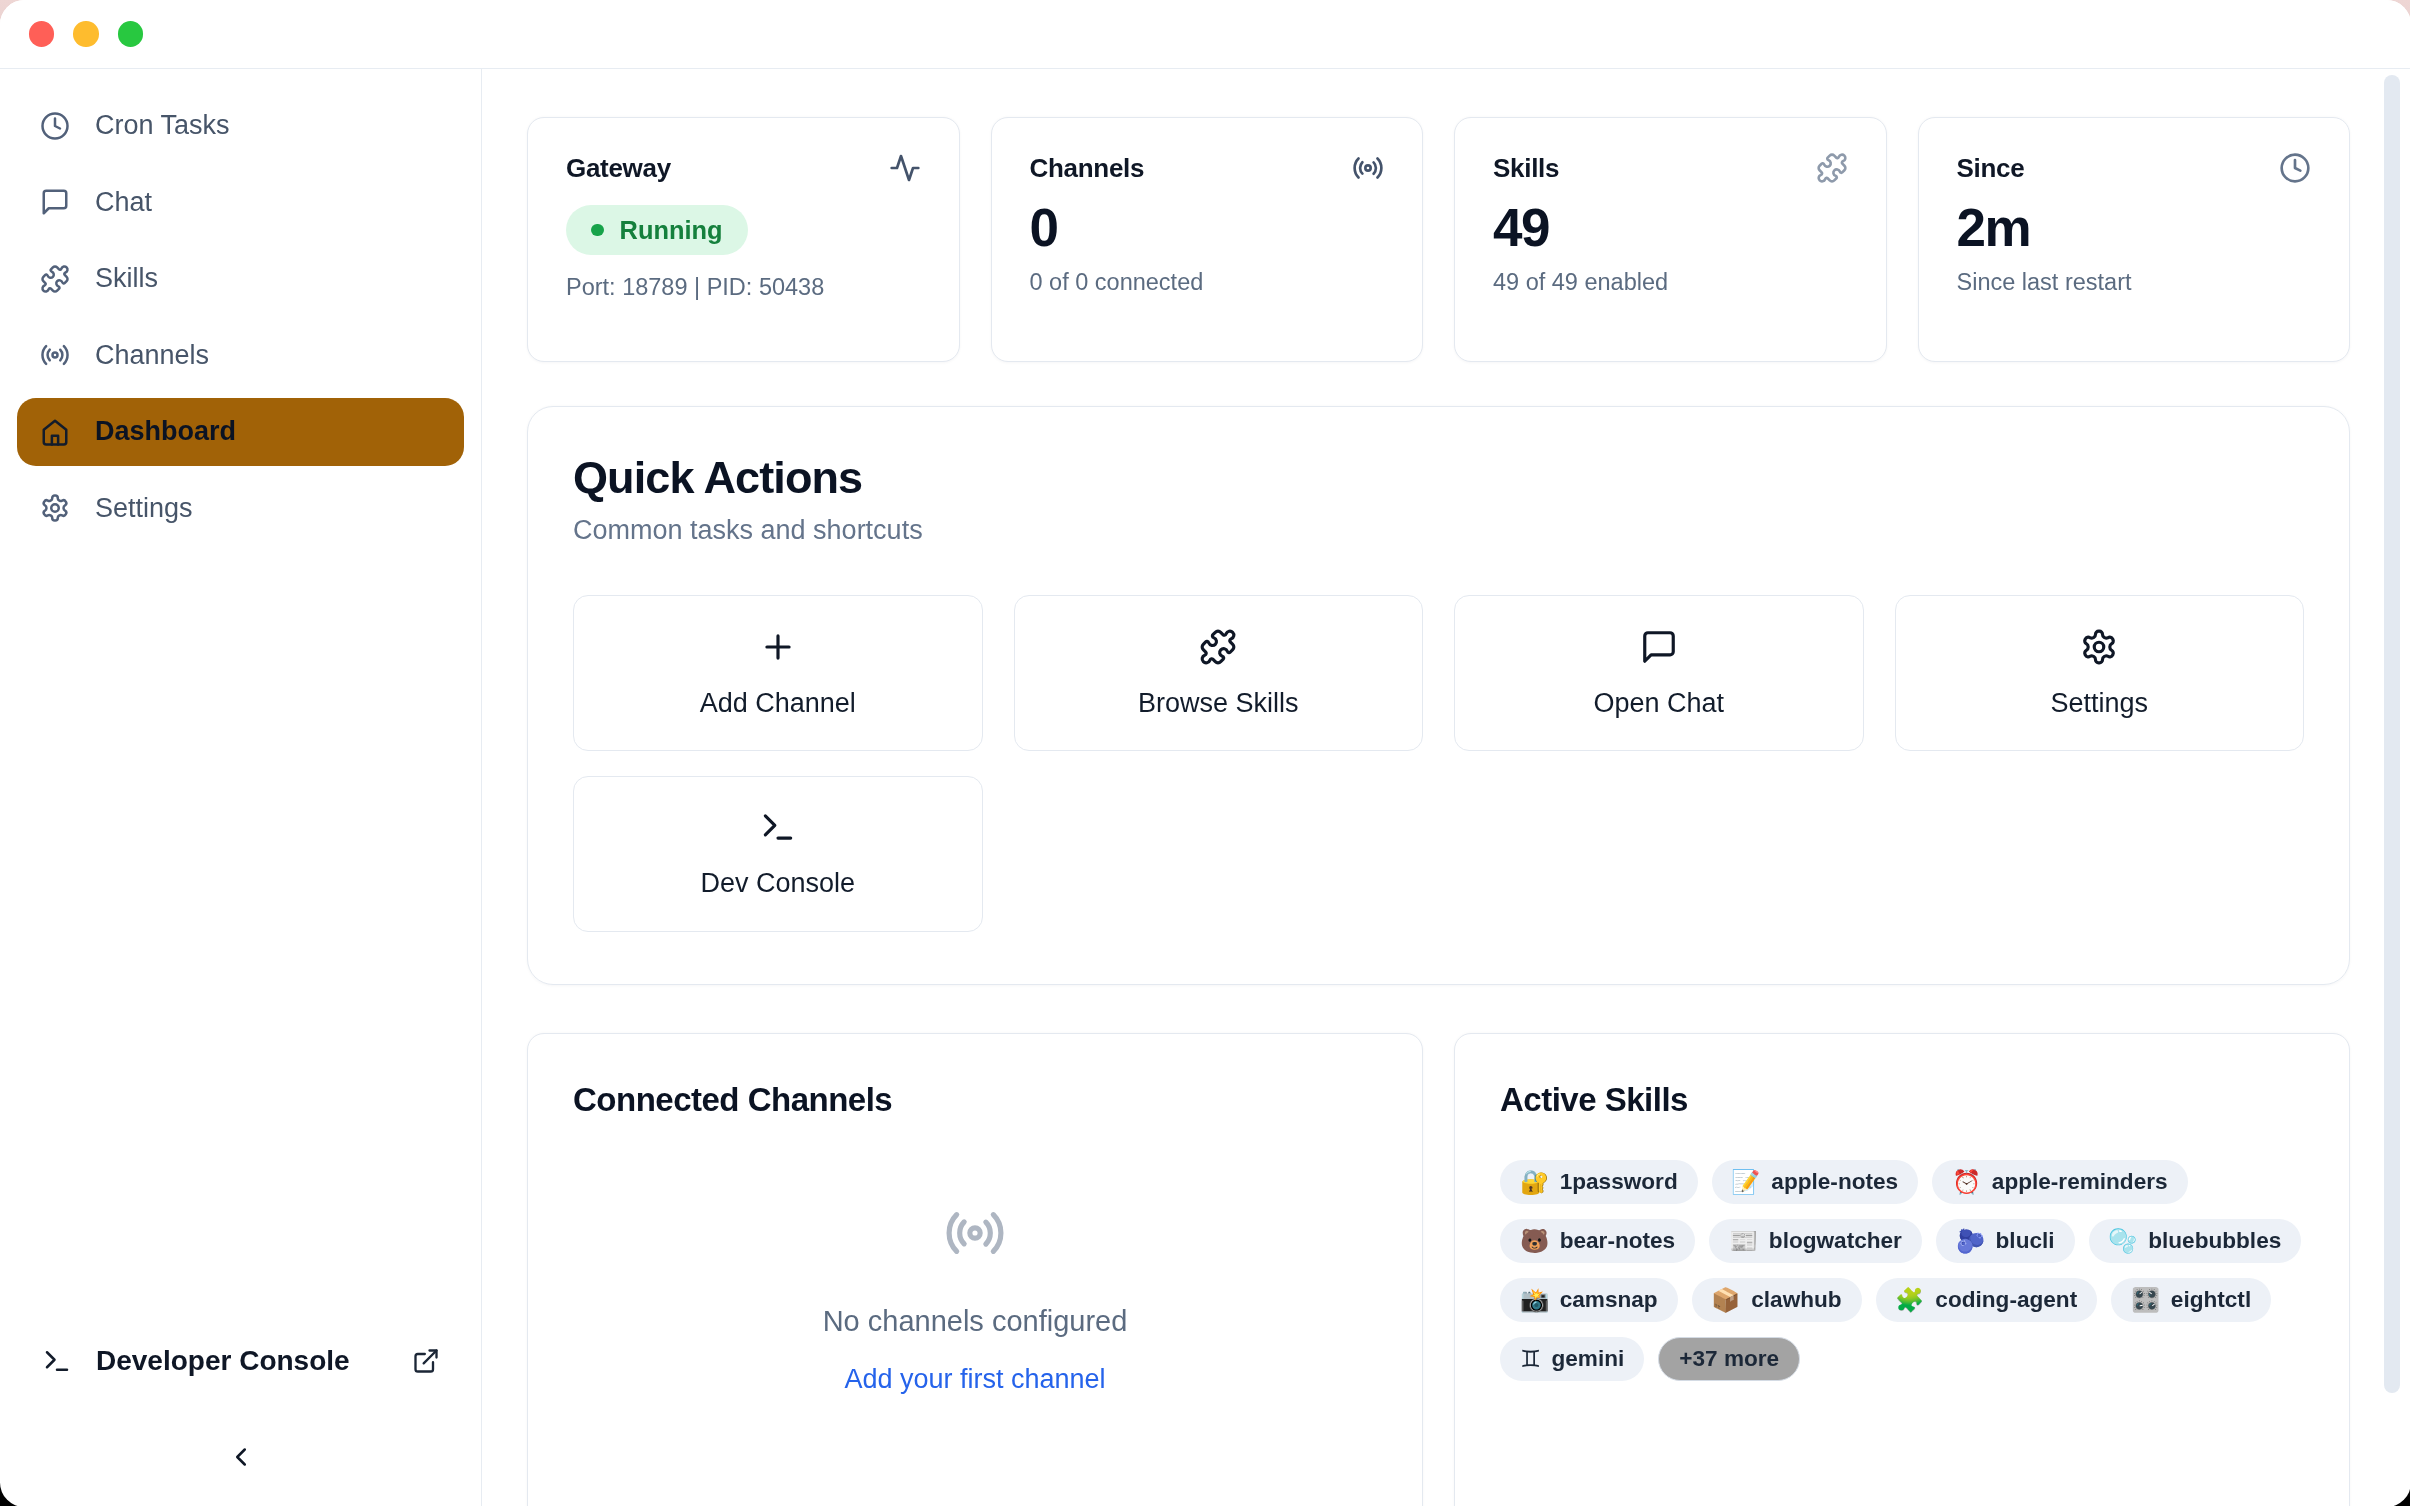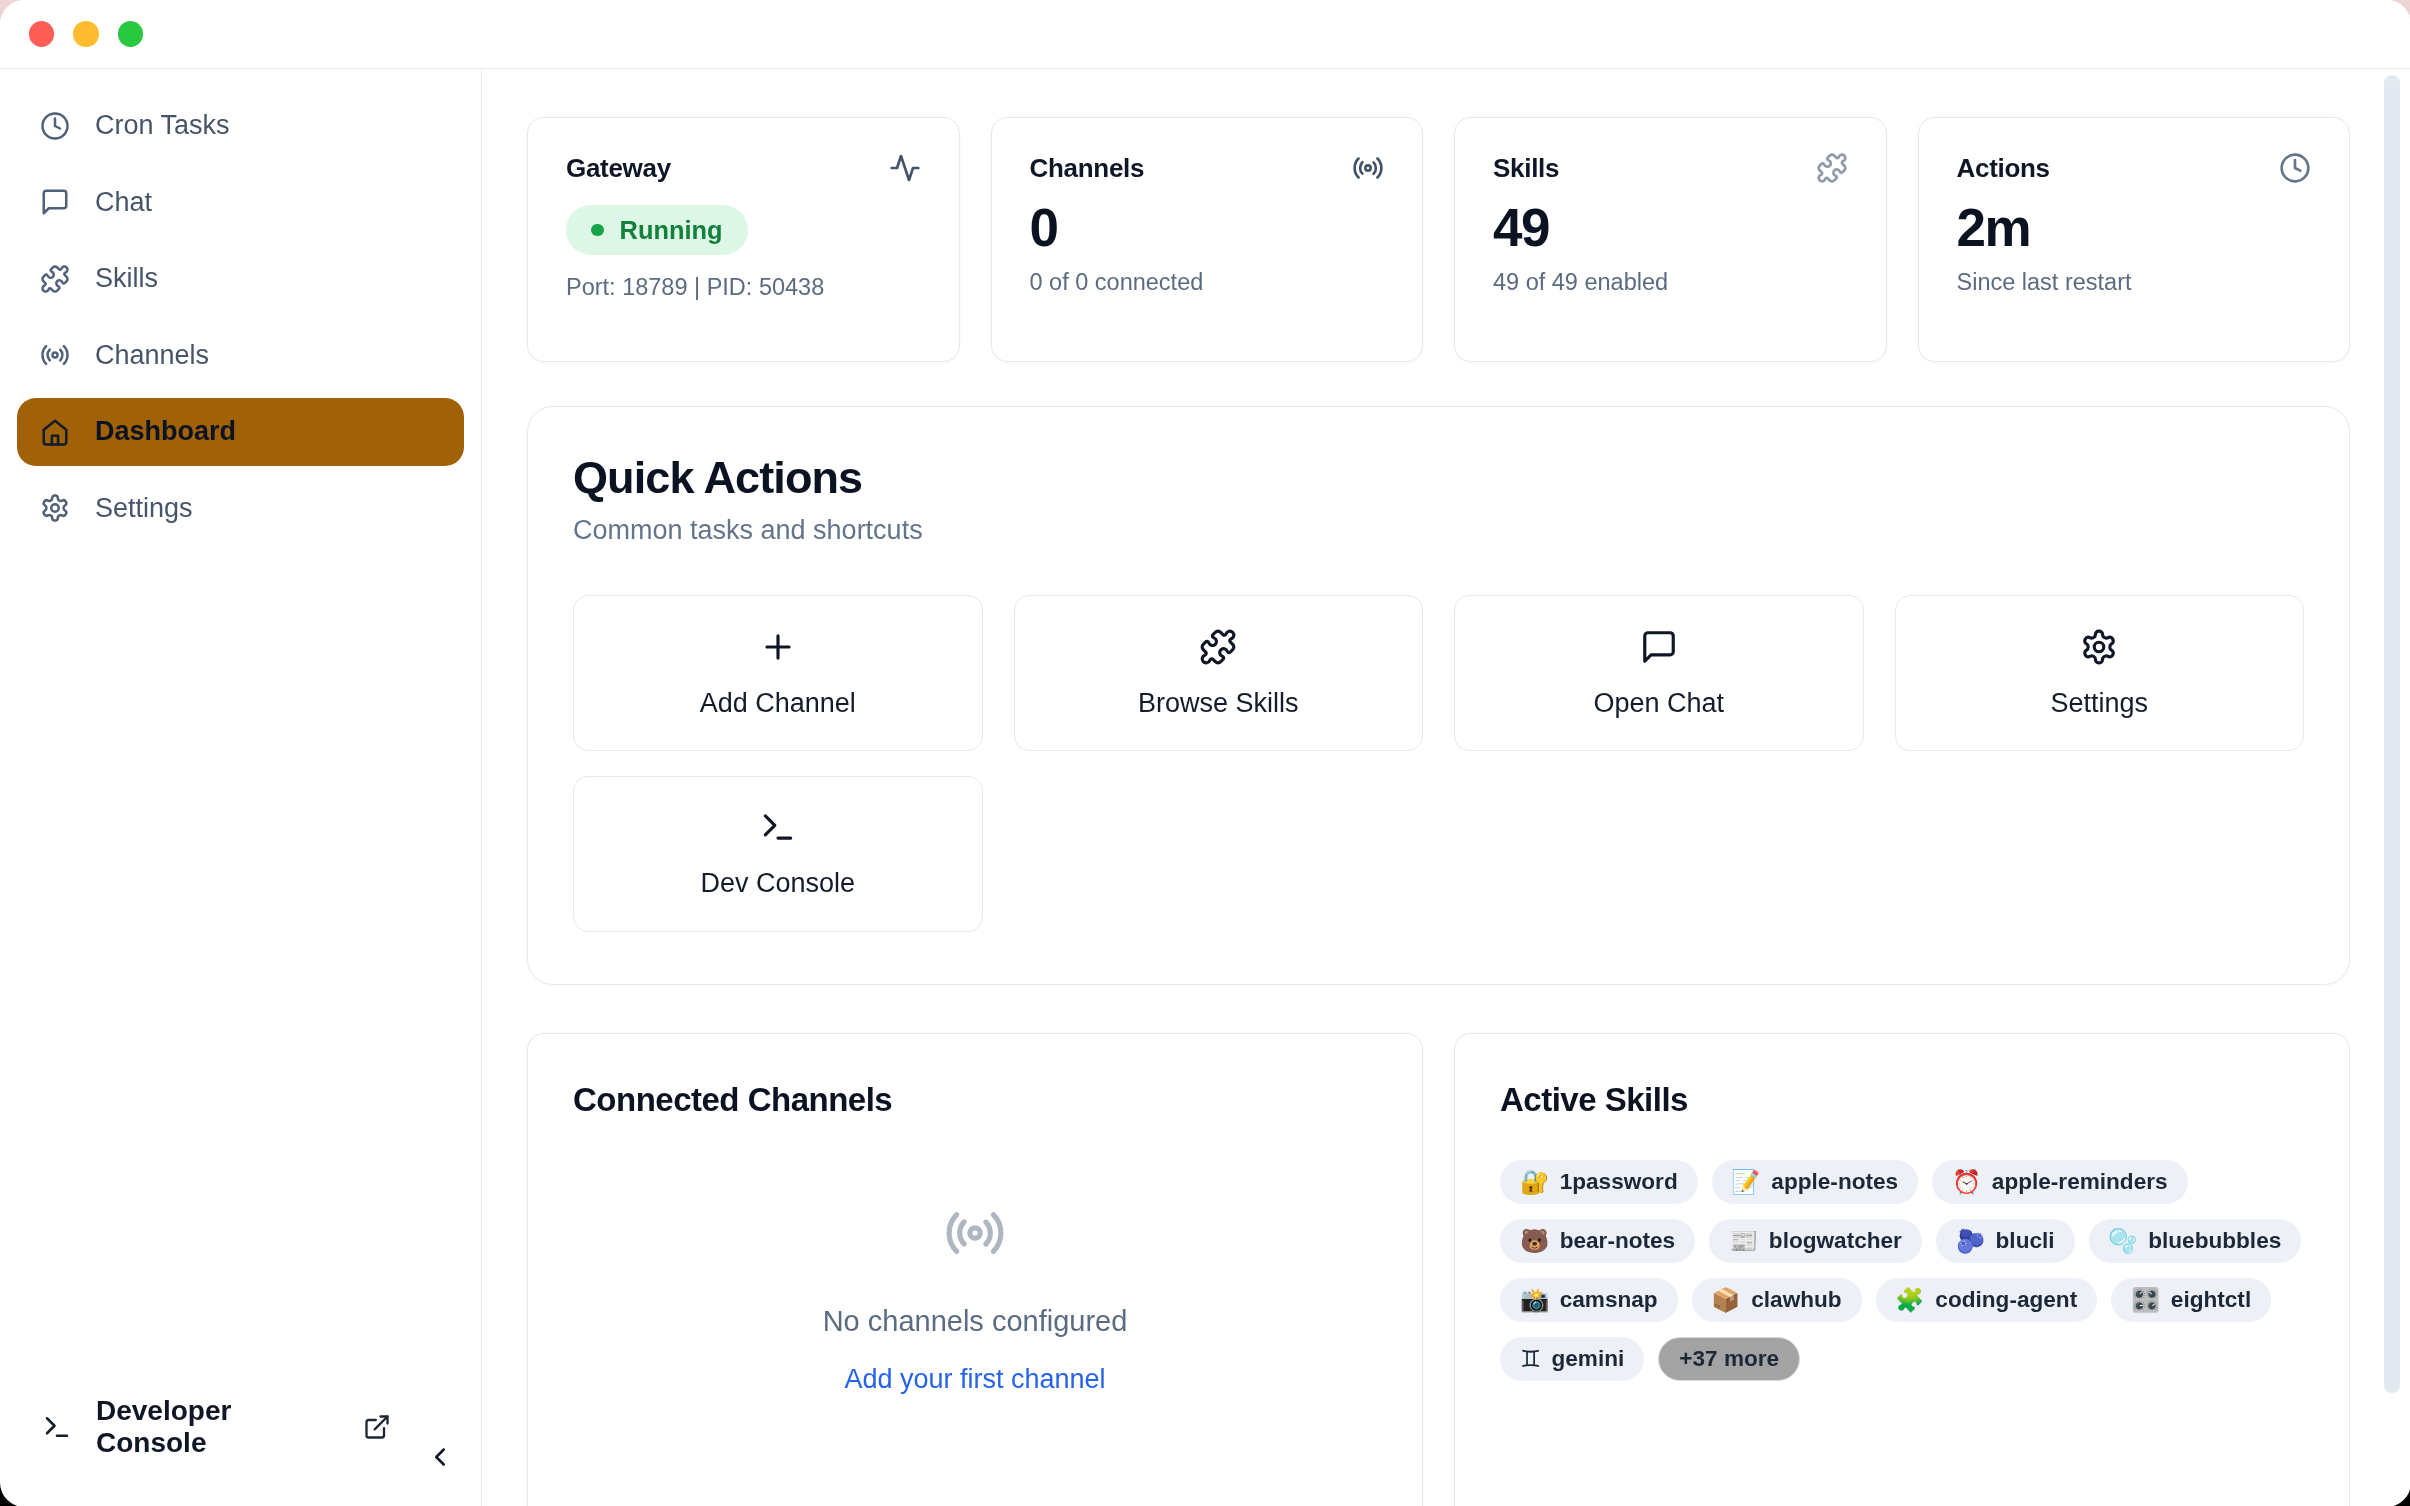--- a/index.html
+++ b/index.html
@@ -35,21 +35,21 @@
   .nav { display:flex; flex-direction:column; gap:8.5px; }
   .nav-item {
     display:flex; align-items:center; gap:25.4px;
     height:68px; padding:0 22.6px; border-radius:19px;
     font-size:27px; font-weight:500; color:#475569; cursor:pointer;
   }
   .nav-item svg { width:30px; height:30px; stroke:#52617a; flex:0 0 30px; }
   .nav-item.active { background:#a16207; color:#0b1323; font-weight:700; }
   .nav-item.active svg { stroke:#131c2b; }
 
-  .sidebar-footer { margin-top:auto; display:flex; }
+  .sidebar-footer { margin-top:auto; display:flex; flex-direction:column; }
   .dev-row { display:flex; align-items:center; gap:24.5px; padding:0 24.5px; height:66px; }
   .dev-row svg.term { width:30px; height:30px; stroke:#131c2b; }
   .dev-label { flex:1; font-size:28px; font-weight:600; color:#0f1726; }
   .ext-btn { background:none; border:none; cursor:pointer; display:flex; }
   .ext-btn svg { width:28px; height:28px; stroke:#1b2636; }
   .collapse-row { display:flex; justify-content:center; margin-top:38px; }
   .collapse-btn { background:none; border:none; cursor:pointer; display:flex; padding:9.4px; }
   .collapse-btn svg { width:30px; height:30px; stroke:#0f1726; }
 
   
@@ -243,21 +243,21 @@
             <svg class="icon-gray" viewBox="0 0 24 24">
                 <path d="M19.439 7.85c-.049.322.059.648.289.878l1.568 1.568c.47.47.706 1.087.706 1.704s-.235 1.233-.706 1.704l-1.611 1.611a.98.98 0 0 1-.837.276c-.47-.07-.802-.48-.968-.925a2.501 2.501 0 1 0-3.214 3.214c.446.166.855.497.925.968a.979.979 0 0 1-.276.837l-1.61 1.61a2.404 2.404 0 0 1-1.705.707 2.402 2.402 0 0 1-1.704-.706l-1.568-1.568a1.026 1.026 0 0 0-.877-.29c-.493.074-.84.504-1.02.968a2.5 2.5 0 1 1-3.237-3.237c.464-.18.894-.527.967-1.02a1.026 1.026 0 0 0-.289-.877l-1.568-1.568A2.402 2.402 0 0 1 1.998 12c0-.617.236-1.234.706-1.704L4.23 8.77c.24-.24.581-.353.917-.303.515.077.877.528 1.073 1.01a2.5 2.5 0 1 0 3.259-3.259c-.482-.196-.933-.558-1.01-1.073-.05-.336.062-.676.303-.917l1.525-1.525A2.402 2.402 0 0 1 12 1.998c.617 0 1.234.236 1.704.706l1.568 1.568c.23.23.556.338.877.29.493-.074.84-.504 1.02-.968a2.5 2.5 0 1 1 3.237 3.237c-.464.18-.894.527-.967 1.02Z"></path>
               </svg>
           </div>
           <div class="stat-value">49</div>
           <div class="stat-detail">49 of 49 enabled</div>
         </div>
 
         <div class="stat-card">
           <div class="stat-head">
-            <span class="stat-title">Actions</span>
+            <span class="stat-title">Since</span>
             <svg class="icon-mgray" viewBox="0 0 24 24">
                 <circle cx="12" cy="12" r="10"></circle>
                 <polyline points="12 6 12 12 16 14"></polyline>
               </svg>
           </div>
           <div class="stat-value">2m</div>
           <div class="stat-detail">Since last restart</div>
         </div>
       </div>
 

